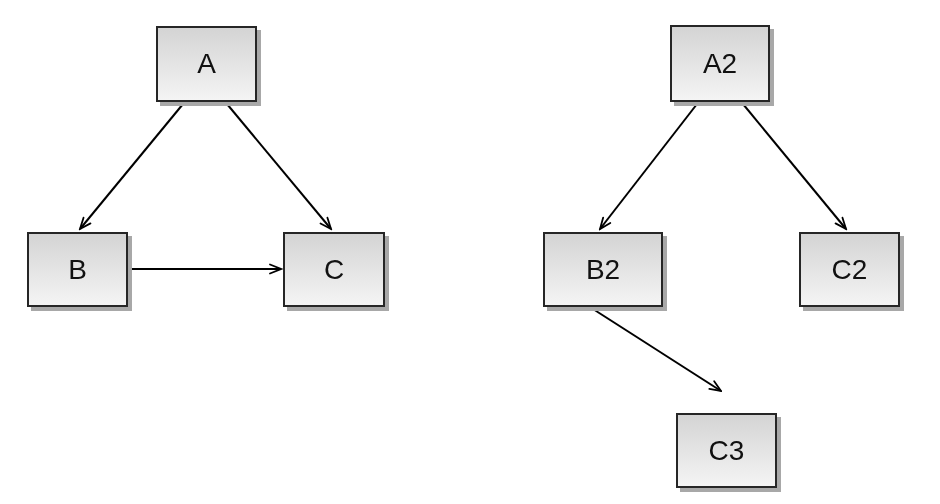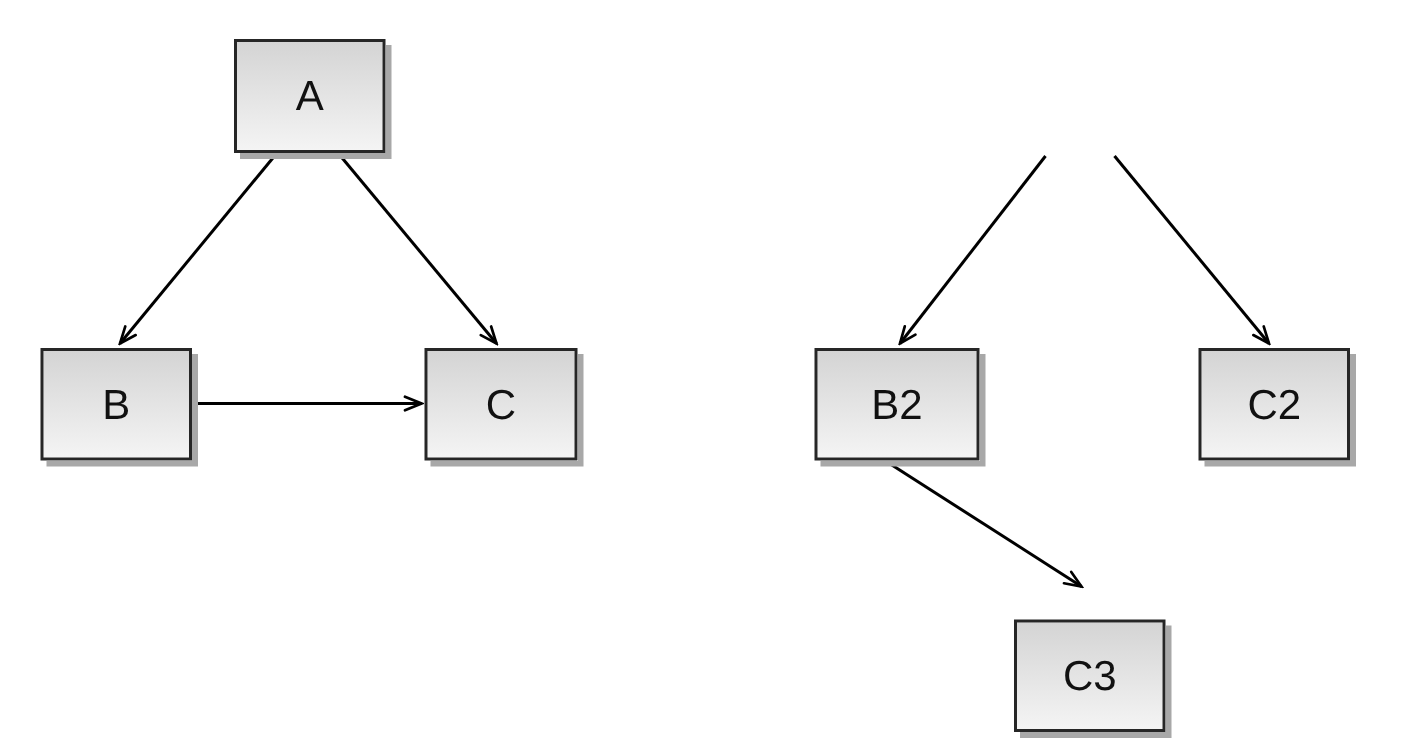--- a/index.html
+++ b/index.html
@@ -68,21 +68,24 @@
   <div class="nodes-layer" id="nodes-layer">
       <div class="node" style="left: 156px; top: 26px; width: 101px; height: 76px;">
         <span class="node-label">A</span>
       </div>
       <div class="node" style="left: 27px; top: 232px; width: 101px; height: 75px;">
         <span class="node-label">B</span>
       </div>
       <div class="node" style="left: 283px; top: 232px; width: 102px; height: 75px;">
         <span class="node-label">C</span>
       </div>
-      <div class="node" style="left: 543px; top: 232px; width: 110px; height: 75px; align-items: center;">
+      <div class="node" style="left: 670px; top: 25px; width: 100px; height: 77px;">
+        <span class="node-label">A2</span>
+      </div>
+      <div class="node" style="left: 543px; top: 232px; width: 120px; height: 75px; align-items: center;">
         <span class="node-label">B2</span>
       </div>
       <div class="node" style="left: 799px; top: 232px; width: 101px; height: 75px;">
         <span class="node-label">C2</span>
       </div>
       <div class="node" style="left: 676px; top: 413px; width: 101px; height: 75px;">
         <span class="node-label">C3</span>
       </div>
     </div>
 </div>

